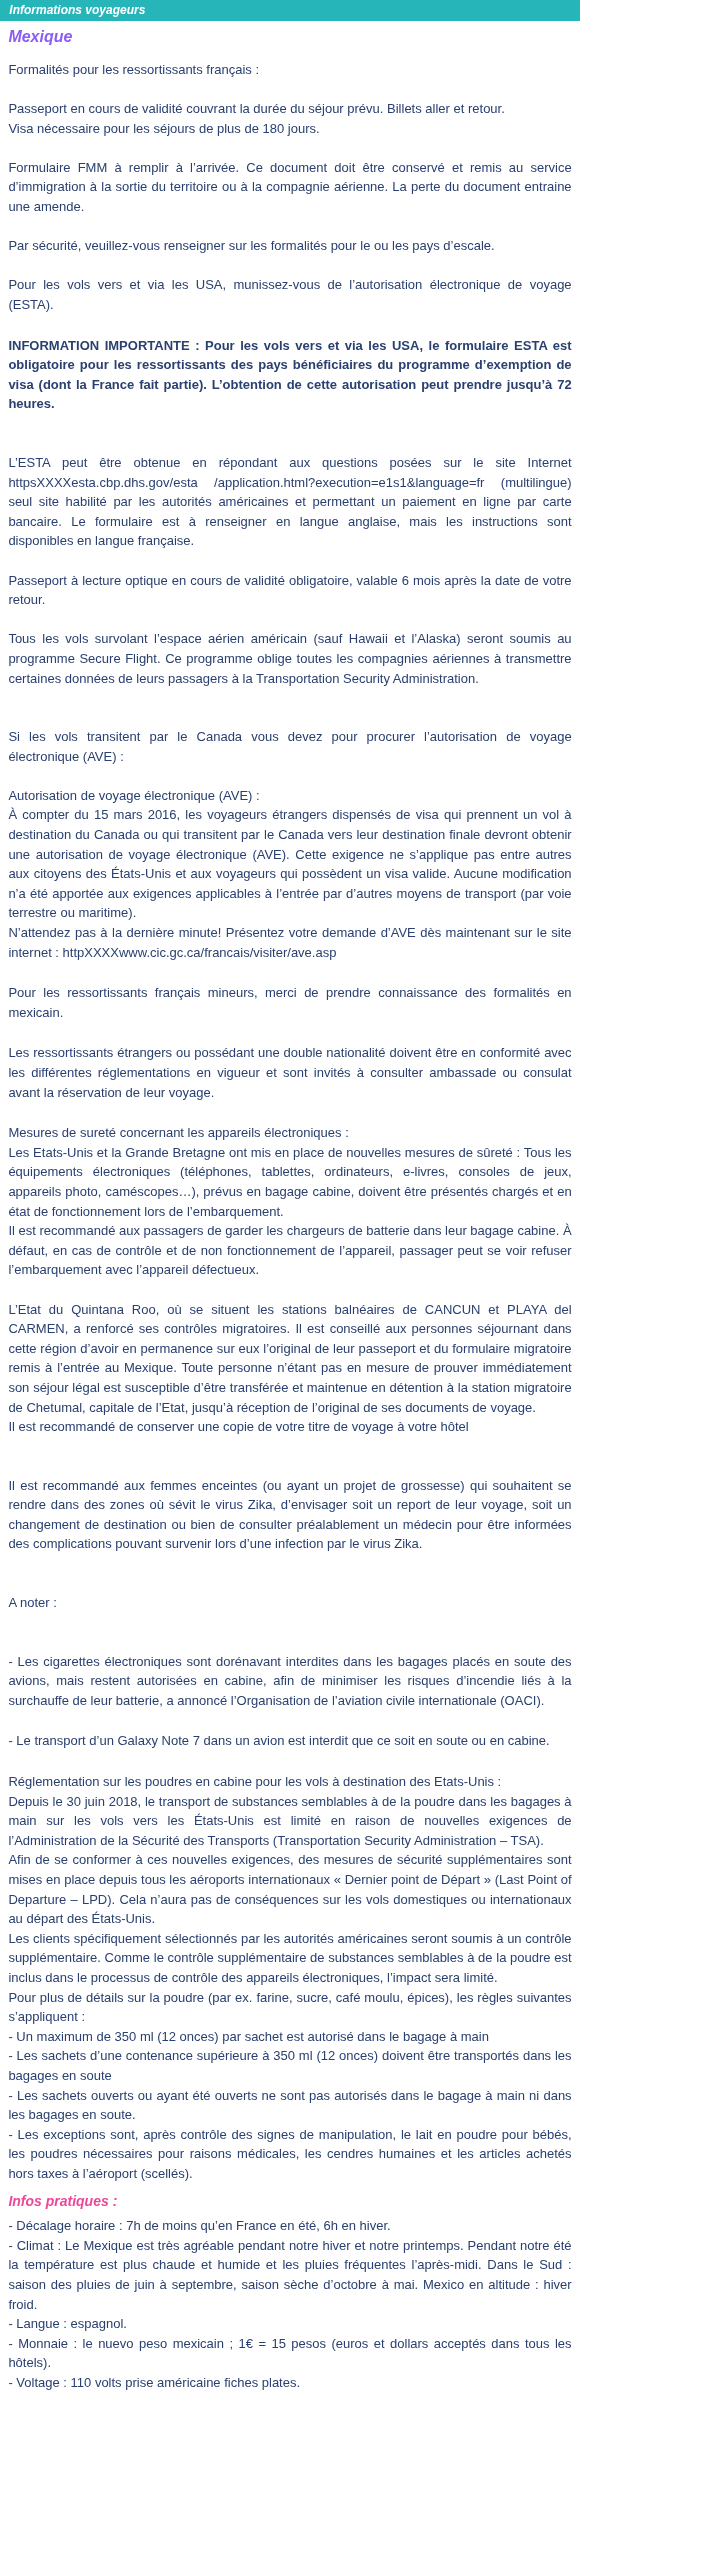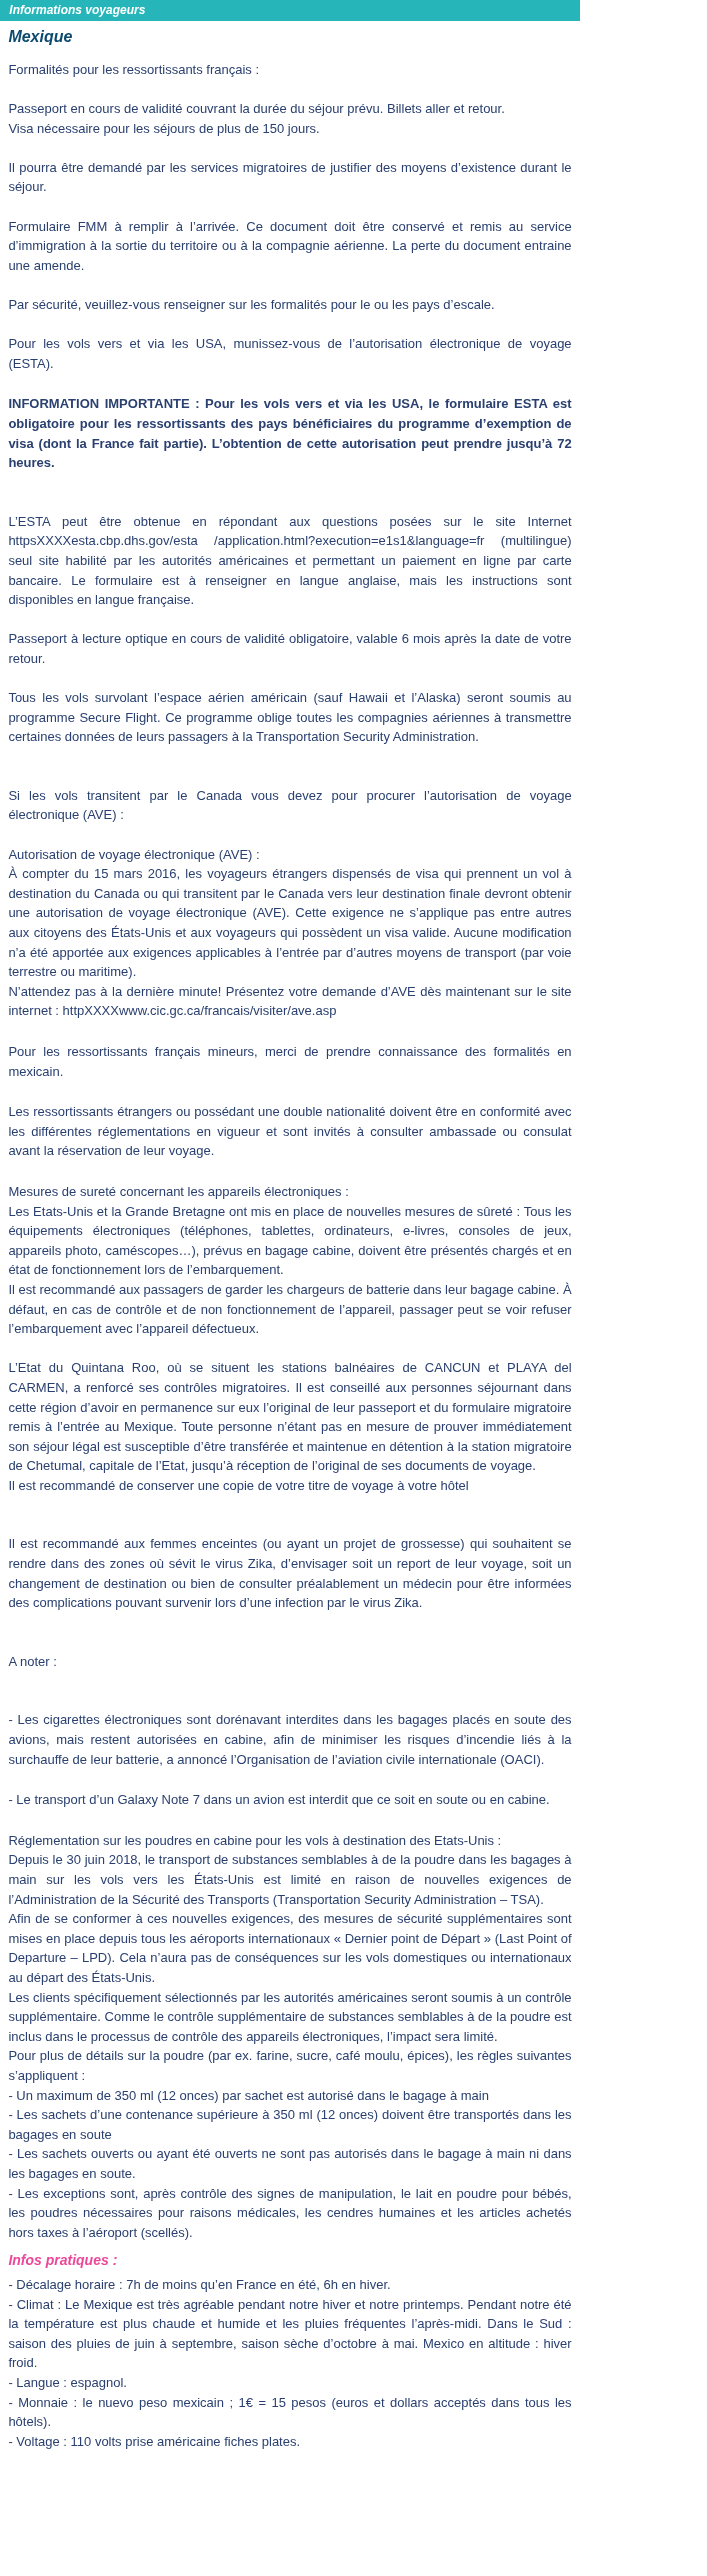--- a/index.html
+++ b/index.html
@@ -14,21 +14,21 @@
     background: #26b6b9;
     color: #ffffff;
     font-style: italic;
     font-weight: 700;
     font-size: 12px;
     line-height: 13px;
     padding: 3.7px 9.3px 4.7px 9.3px;
   }
   .content { padding: 0 8.4px 22.4px 8.4px; }
   .country {
-    color: #0c4a6e;
+    color: #8b5cf6;
     font-style: italic;
     font-weight: 700;
     font-size: 16px;
     margin: 6.5px 0 14px 0;
   }
   .para {
     color: #2a4070;
     font-size: 13px;
     line-height: 19.6px;
     margin: 0 0 19.6px 0;
@@ -56,23 +56,22 @@
     <span>Informations voyageurs</span>
   </div>
 
   <div class="content">
 
     <h1 class="country">Mexique</h1>
 
     <p class="para">Formalités pour les ressortissants français :</p>
 
     <p class="para">Passeport en cours de validité couvrant la durée du séjour prévu. Billets aller et retour.
-Visa nécessaire pour les séjours de plus de 150 jours.</p>
+Visa nécessaire pour les séjours de plus de 180 jours.</p>
 
-    <p class="para">Il pourra être demandé par les services migratoires de justifier des moyens d’existence durant le séjour.</p>
 
     <p class="para">Formulaire FMM à remplir à l’arrivée. Ce document doit être conservé et remis au service d’immigration à la sortie du territoire ou à la compagnie aérienne. La perte du document entraine une amende.</p>
 
     <p class="para">Par sécurité, veuillez-vous renseigner sur les formalités pour le ou les pays d’escale.</p>
 
     <p class="para">Pour les vols vers et via les USA, munissez-vous de l’autorisation électronique de voyage (ESTA).</p>
 
     <p class="para bold gap-2">INFORMATION IMPORTANTE : Pour les vols vers et via les USA, le formulaire ESTA est obligatoire pour les ressortissants des pays bénéficiaires du programme d’exemption de visa (dont la France fait partie). L’obtention de cette autorisation peut prendre jusqu’à 72 heures.</p>
 
     <p class="para gap-3">L’ESTA peut être obtenue en répondant aux questions posées sur le site Internet httpsXXXXesta.cbp.dhs.gov/esta /application.html?execution=e1s1&amp;language=fr (multilingue) seul site habilité par les autorités américaines et permettant un paiement en ligne par carte bancaire. Le formulaire est à renseigner en langue anglaise, mais les instructions sont disponibles en langue française.</p>

